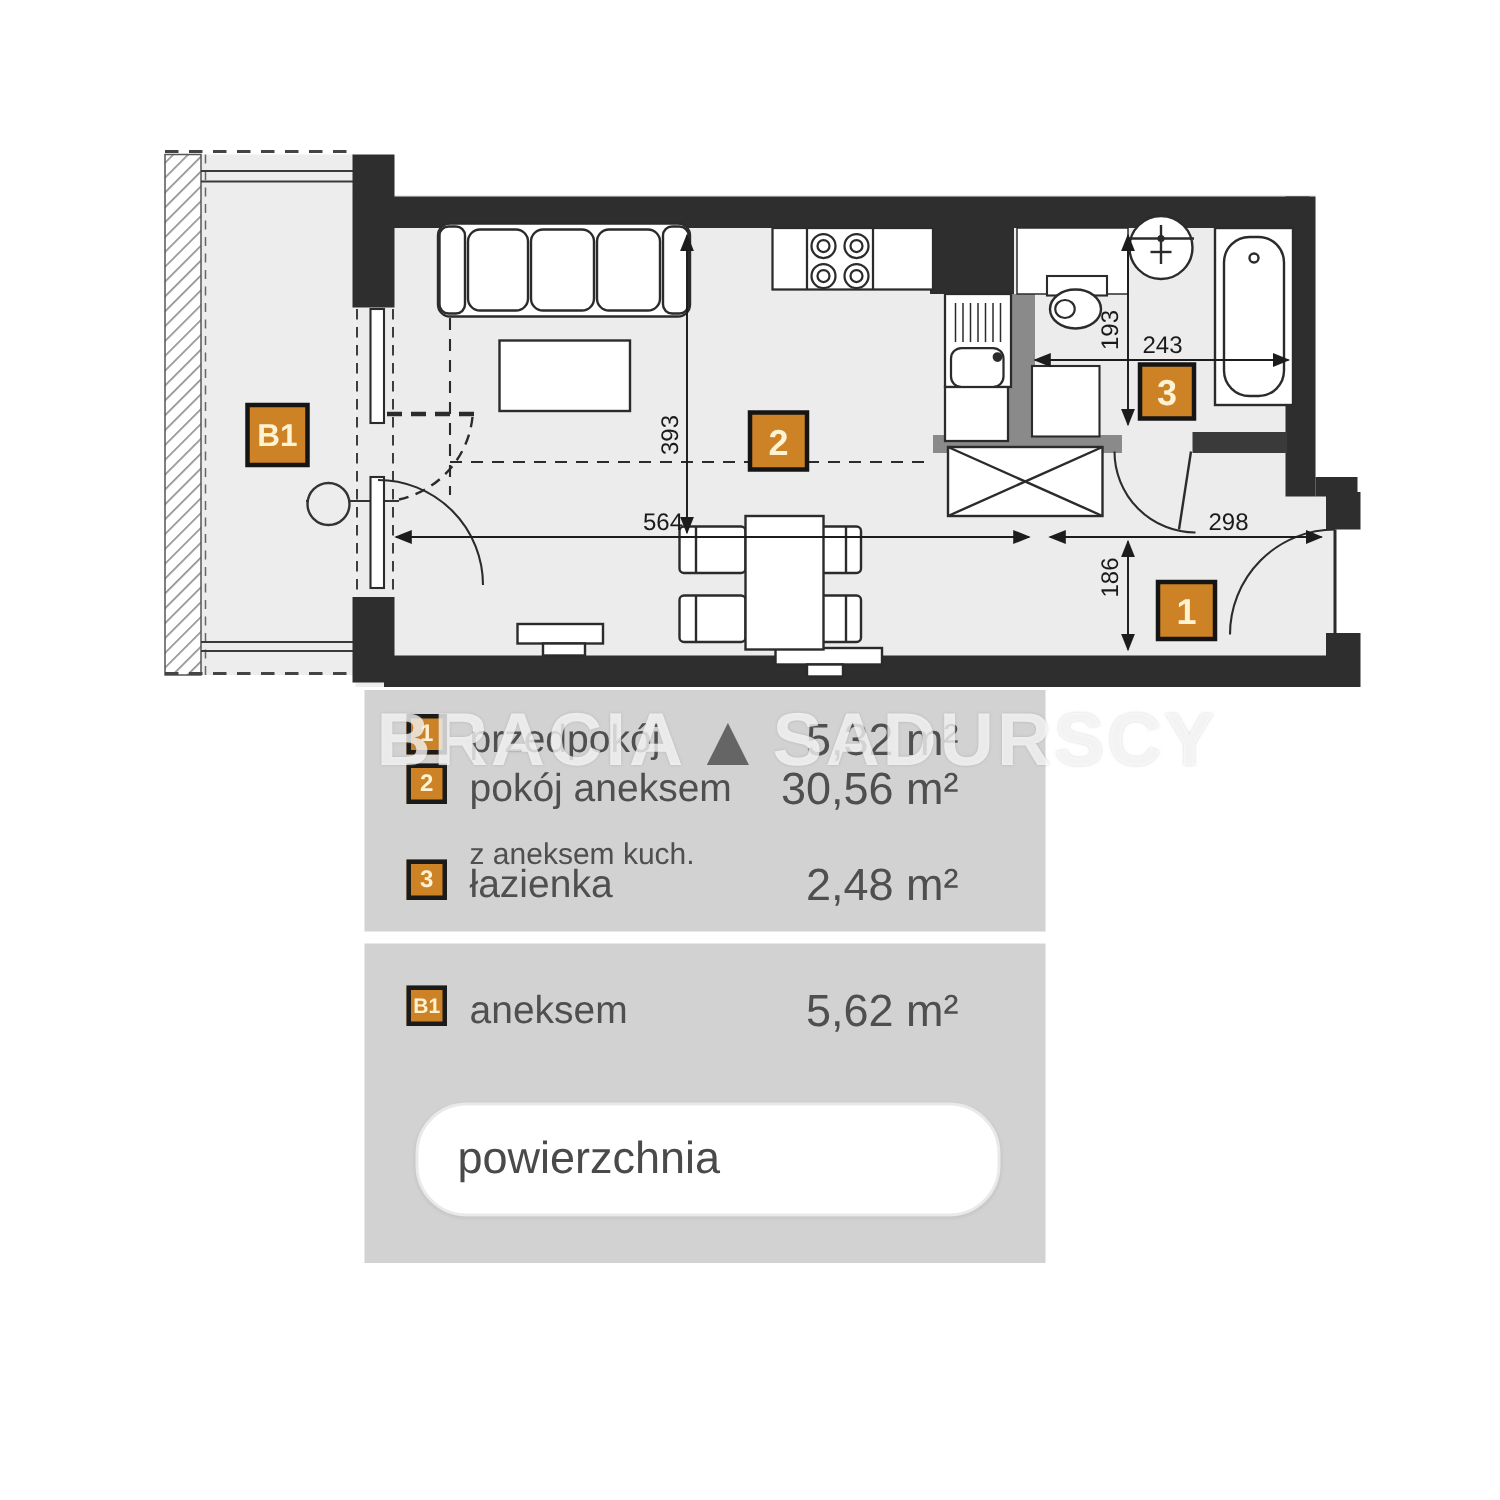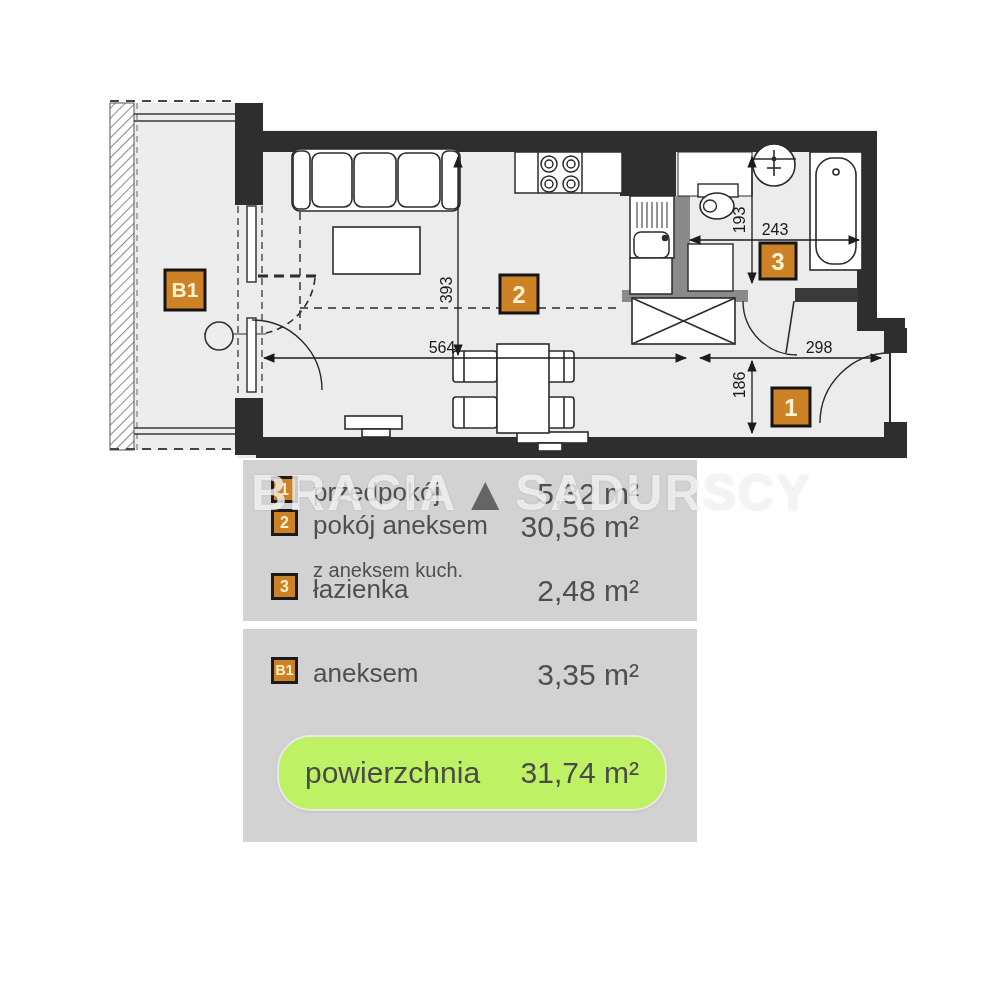--- a/index.html
+++ b/index.html
@@ -11,21 +11,21 @@
   .legend-box{position:absolute;background:#d2d2d2;}
   .box1{left:243px;top:460px;width:454px;height:161px;}
   .box2{left:243px;top:629px;width:454px;height:213px;}
   .legend-row{position:absolute;left:0;right:0;height:30px;}
   .badge{position:absolute;left:28px;width:27px;height:27px;box-sizing:border-box;
     background:#ce8226;border:3px solid #1b1b1b;color:#fdf3d2;font-weight:bold;
     font-size:16px;line-height:21px;text-align:center;}
   .lg-label{position:absolute;left:70px;top:1px;font-size:26px;color:#4f4f4f;white-space:nowrap;}
   .lg-label2{position:absolute;left:70px;top:0;font-size:20px;color:#4f4f4f;white-space:nowrap;margin-top:17px;}
   .lg-value{position:absolute;right:58px;top:1px;font-size:30px;color:#4f4f4f;white-space:nowrap;}
-  .pill{position:absolute;left:34px;top:106px;width:386px;height:72px;background:#bef264;
+  .pill{position:absolute;left:34px;top:106px;width:386px;height:72px;background:#ffffff;
     border:2px solid #e9e9e9;border-radius:34px;box-shadow:0 1px 3px rgba(0,0,0,0.08);}
   .pill-label{position:absolute;left:26px;top:19px;font-size:30px;color:#4a4a4a;}
   .pill-value{position:absolute;right:26px;top:19px;font-size:30px;color:#4a4a4a;}
   
   .watermark{position:absolute;left:251px;top:464px;width:760px;white-space:nowrap;
     font-size:50px;font-weight:bold;letter-spacing:2px;color:rgba(255,255,255,0.72);
     text-shadow:0 0 2px rgba(130,130,130,0.35);pointer-events:none;z-index:5;}
   .watermark .tri{color:rgba(70,70,70,0.78);font-size:48px;padding:0 4px;text-shadow:none;}
 </style>
 </head>
@@ -229,23 +229,22 @@
       <span class="badge" style="top:0;">3</span>
       <span class="lg-label">łazienka</span>
       <span class="lg-value">2,48 m²</span>
     </div>
   </div>
 
   <div class="legend-box box2">
     <div class="legend-row" style="top:28px;">
       <span class="badge" style="top:0;font-size:14px;">B1</span>
       <span class="lg-label">aneksem</span>
-      <span class="lg-value">3,35 m²</span>
+      <span class="lg-value">5,62 m²</span>
     </div>
     <div class="pill">
       <span class="pill-label">powierzchnia</span>
-      <span class="pill-value">31,74 m²</span>
     </div>
   </div>
 
   <div class="watermark"><span>BRACIA</span><span class="tri">▲</span><span>SADURSCY</span></div>
 
 </div>
 
 </body></html>

